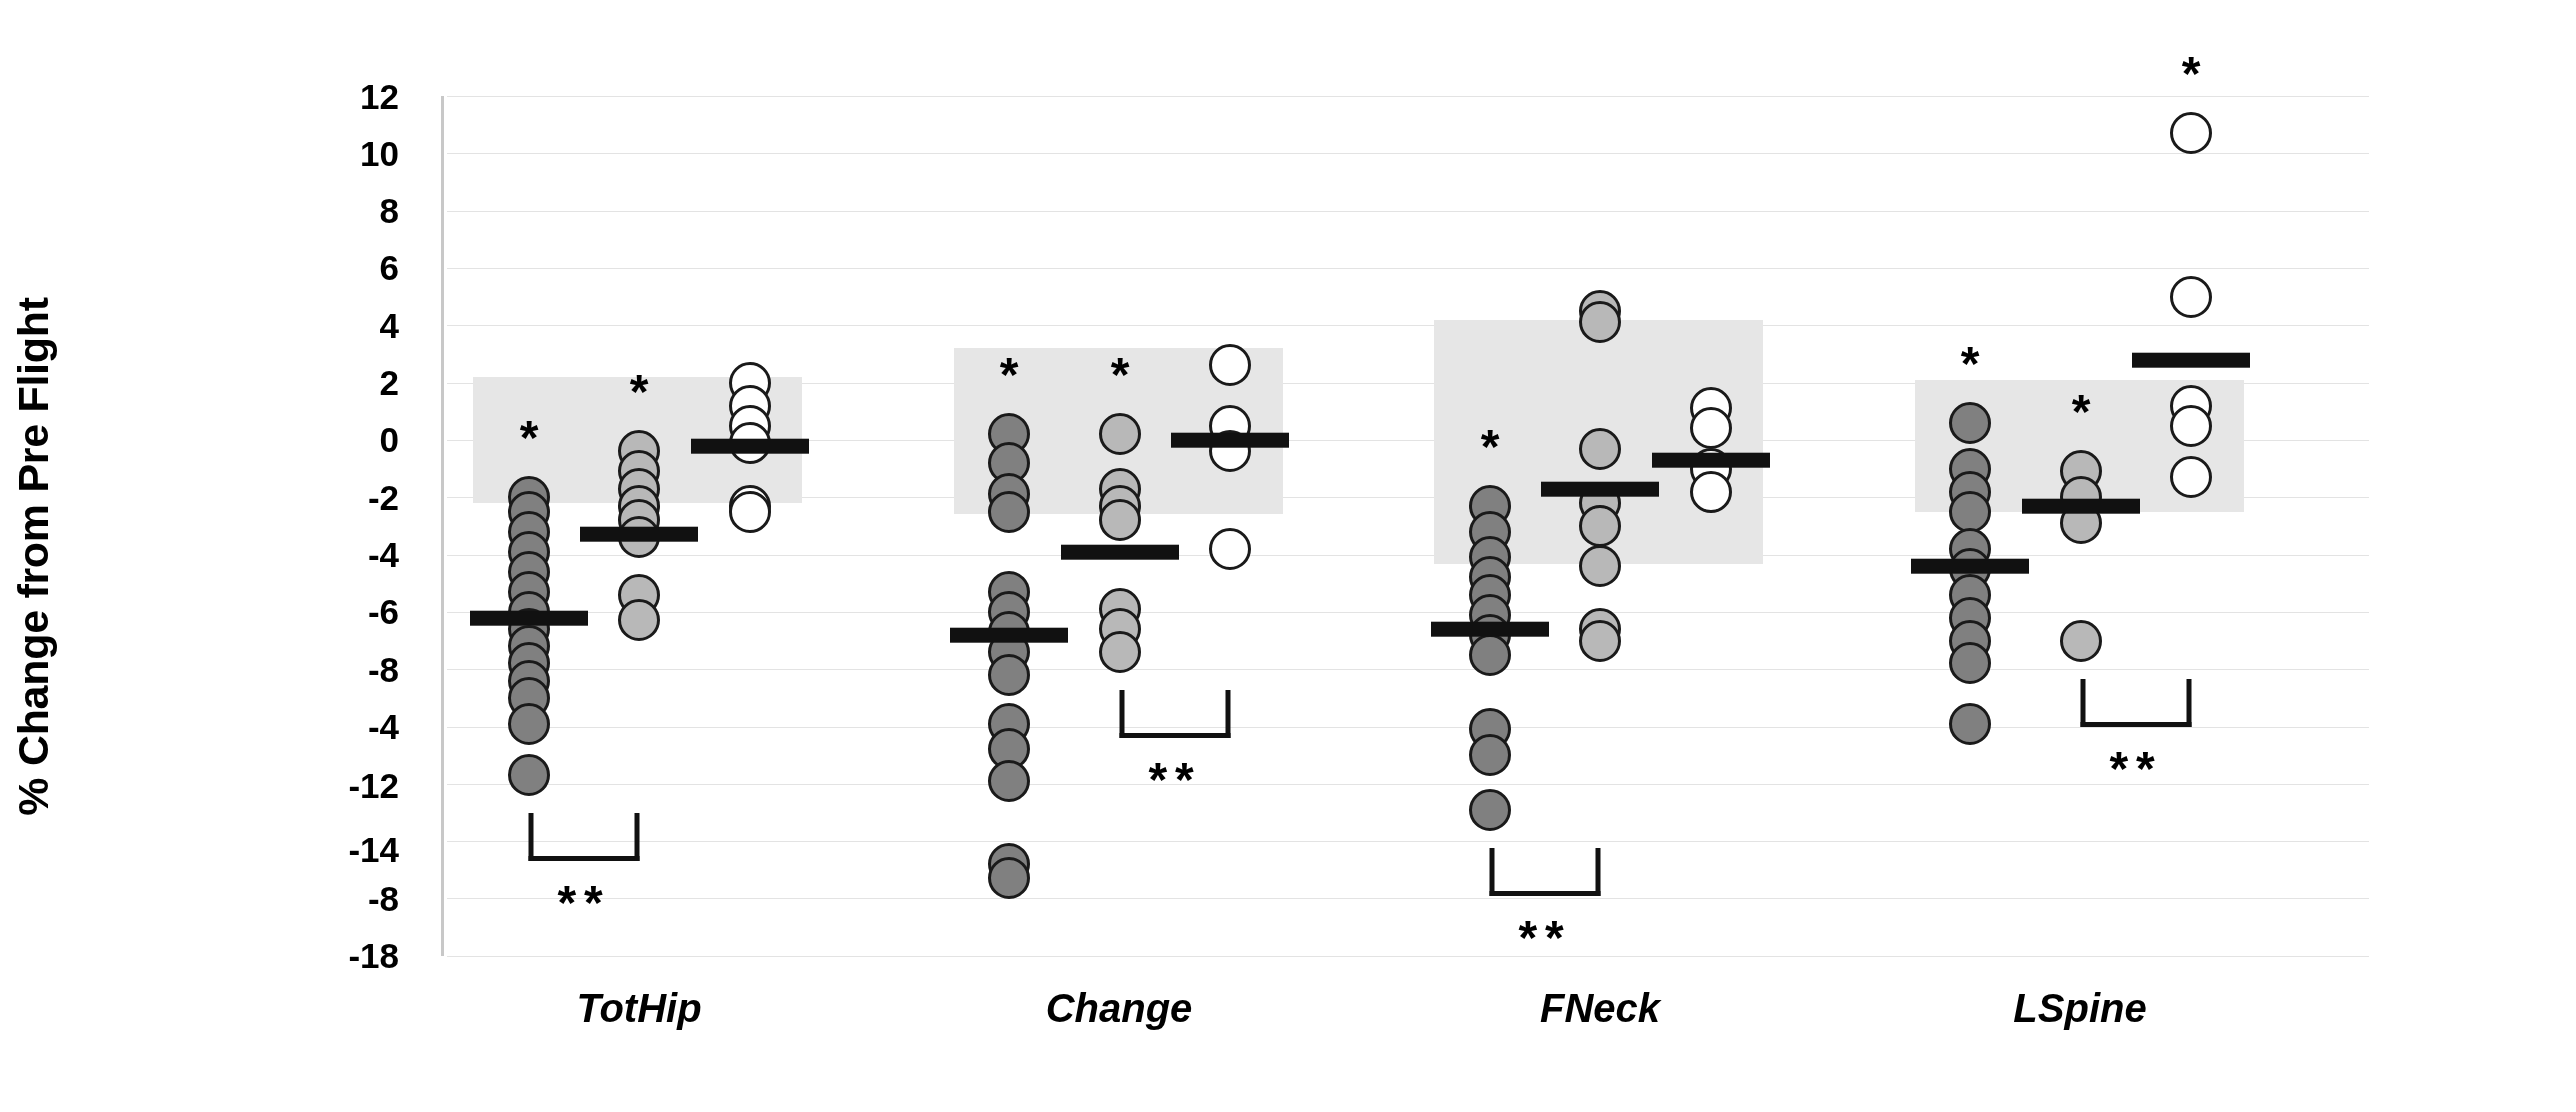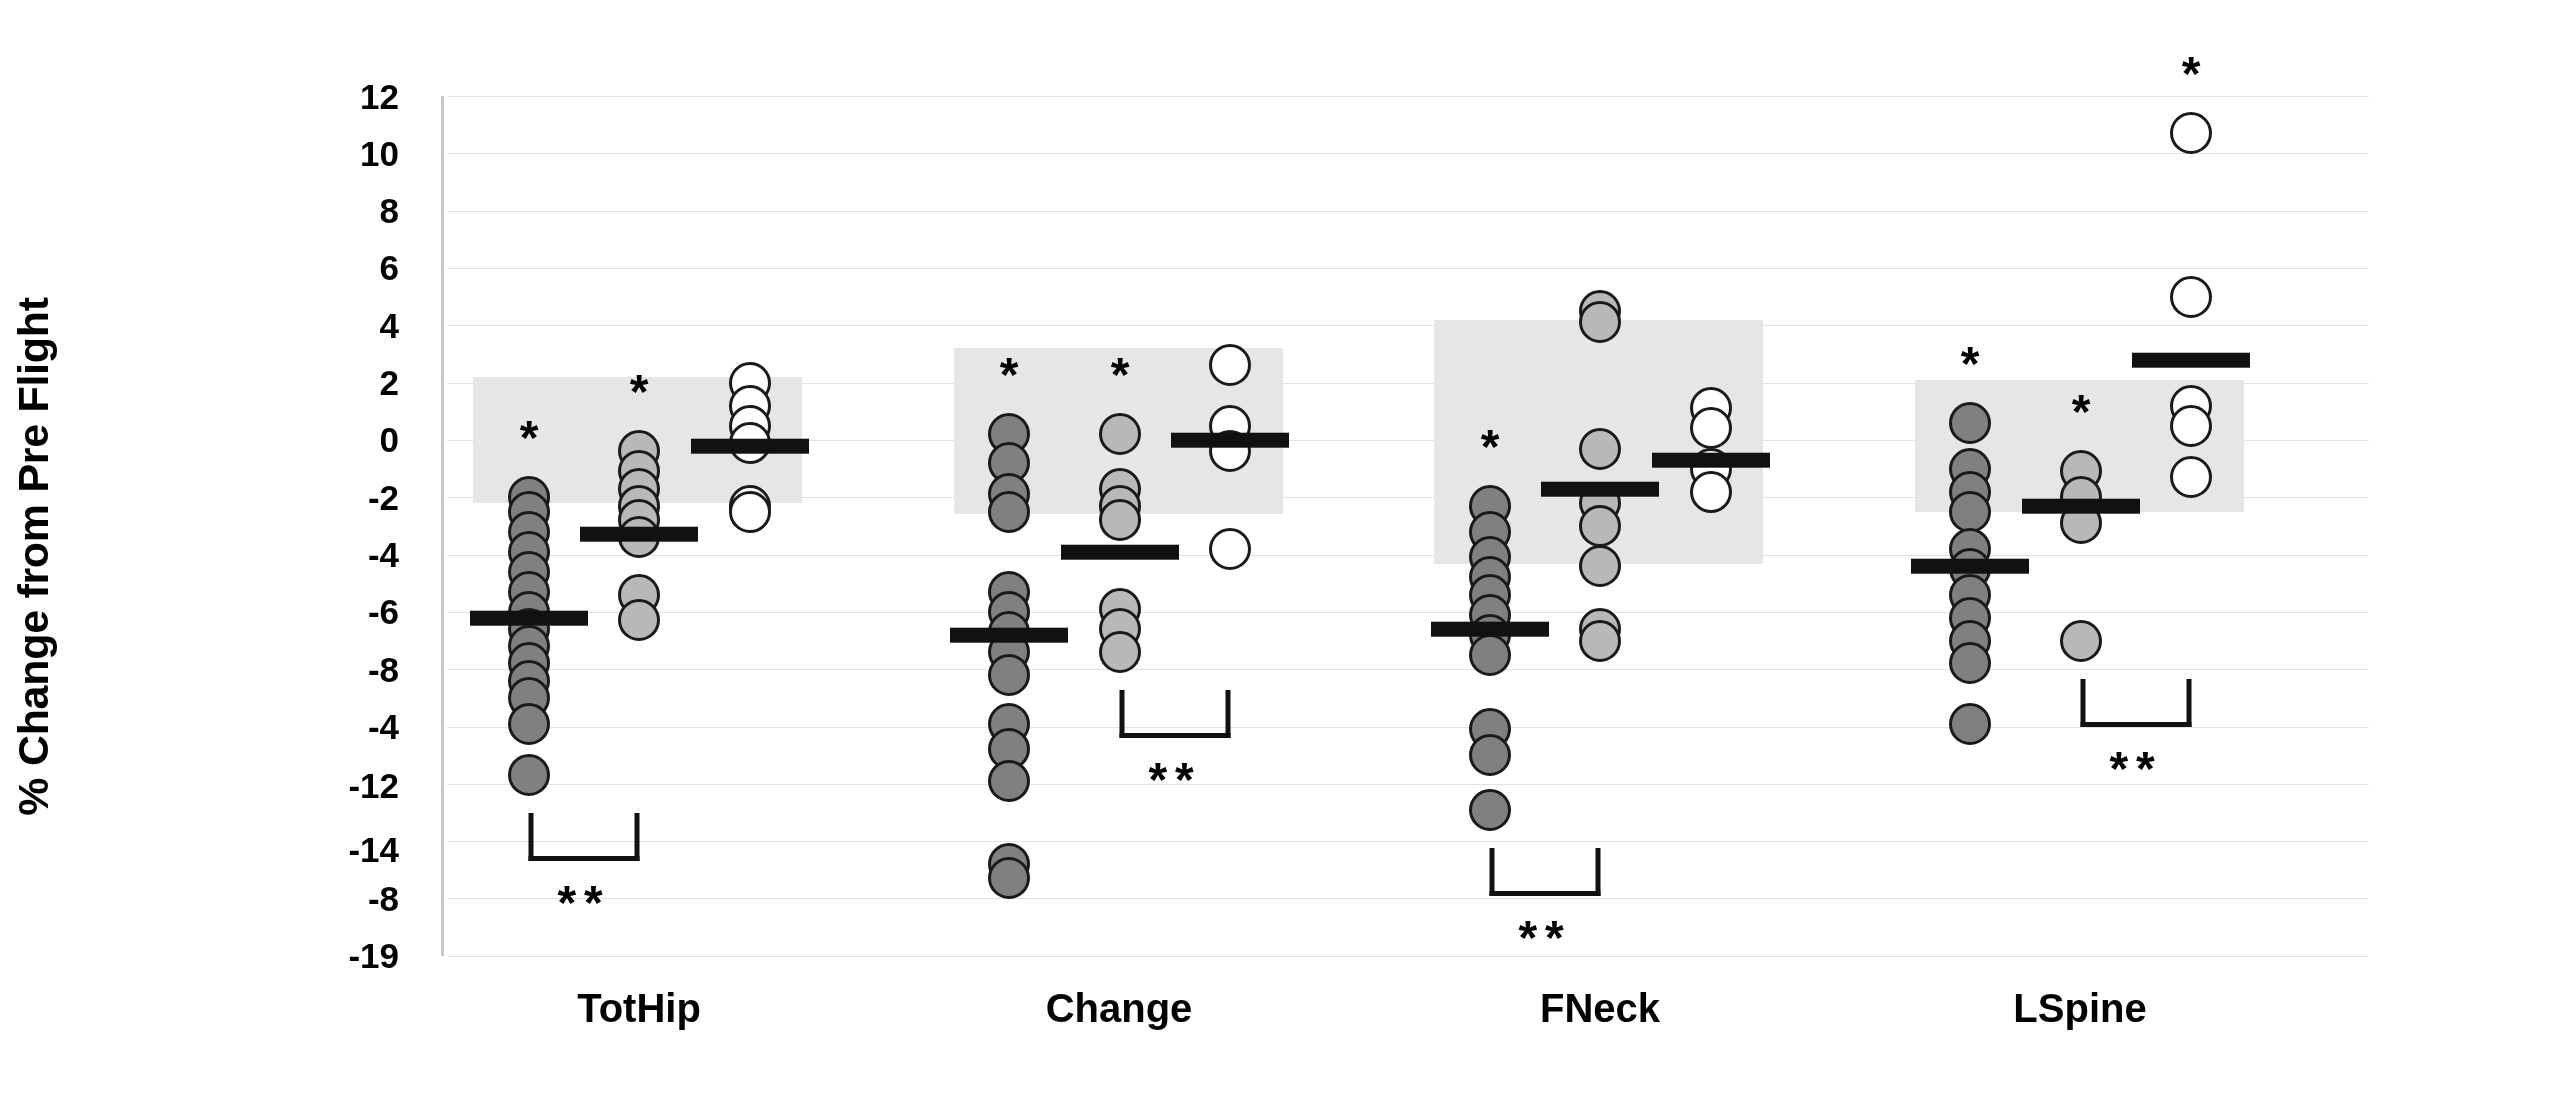--- a/index.html
+++ b/index.html
@@ -61,21 +61,21 @@
     border-left:5px solid #111;
     border-right:5px solid #111;
     border-bottom:5px solid #111;
     box-sizing:border-box;
     transform:translateX(-50%);
   }
 
   
   .xlab{
     position:absolute;text-align:center;font-size:40px;font-weight:bold;color:#000;
-    transform:translateX(-50%);white-space:nowrap;
+    transform:translateX(-50%);white-space:nowrap;font-style:italic;
   }
 </style>
 </head>
 <body>
 
 <div id="fig">
 
   <div id="ylabel">% Change from Pre Flight</div>
 
   <div id="yticks">
@@ -87,21 +87,21 @@
       <div class="ytick" style="top: 382px;">2</div>
       <div class="ytick" style="top: 439px;">0</div>
       <div class="ytick" style="top: 497px;">-2</div>
       <div class="ytick" style="top: 554px;">-4</div>
       <div class="ytick" style="top: 611px;">-6</div>
       <div class="ytick" style="top: 669px;">-8</div>
       <div class="ytick" style="top: 726px;">-4</div>
       <div class="ytick" style="top: 785px;">-12</div>
       <div class="ytick" style="top: 841px; margin-top: 8px;">-14</div>
       <div class="ytick" style="top: 898px;">-8</div>
-      <div class="ytick" style="top: 955px;">-19</div>
+      <div class="ytick" style="top: 955px;">-18</div>
     </div>
 
   <div id="plot">
     <div id="axisline"></div>
   <div class="grid" style="top: 0px;"></div>
       <div class="grid" style="top: 57px;"></div>
       <div class="grid" style="top: 115px;"></div>
       <div class="grid" style="top: 172px;"></div>
       <div class="grid" style="top: 229px;"></div>
       <div class="grid" style="top: 287px;"></div>

